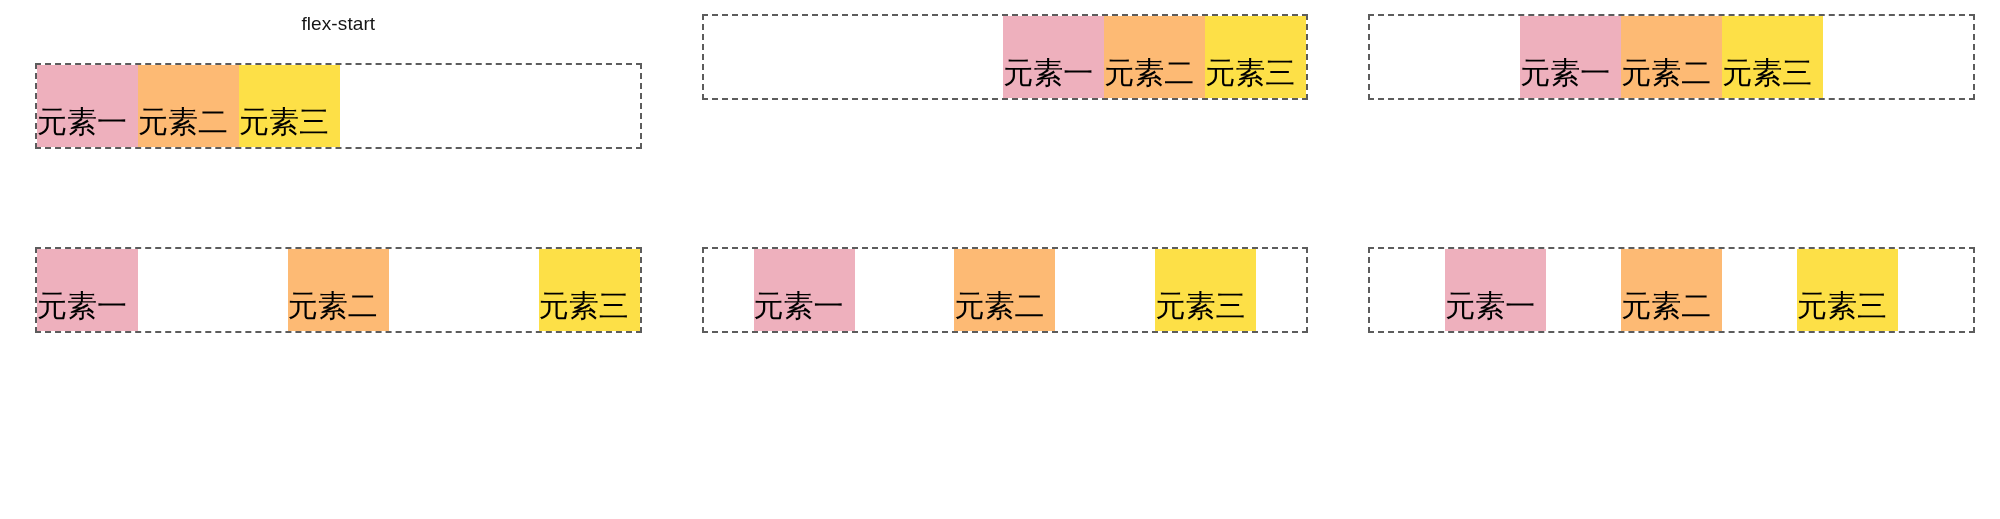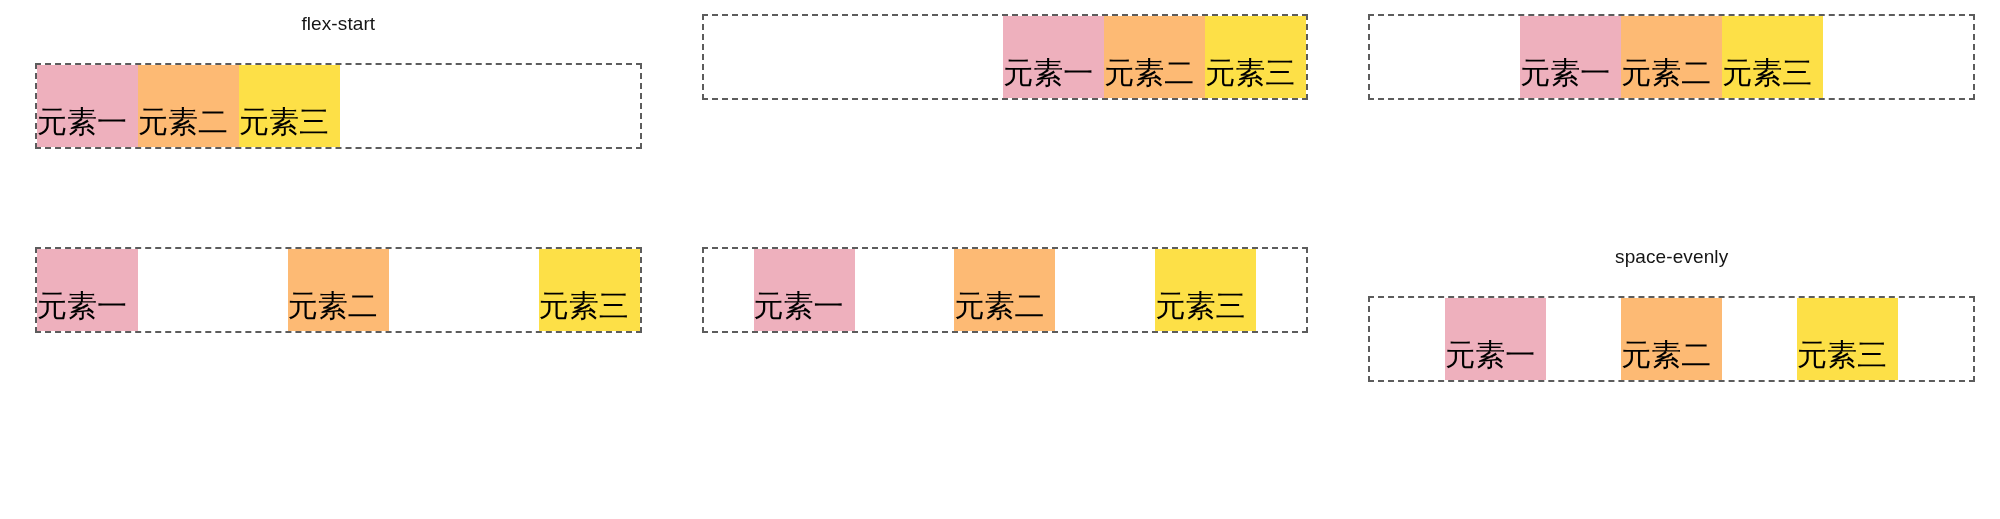--- a/index.html
+++ b/index.html
@@ -177,21 +177,20 @@
         <div class="flex-item item-b">
             <span class="item-label">元素二</span>
           </div>
         <div class="flex-item item-c">
             <span class="item-label">元素三</span>
           </div>
       </div>
     </div>
 
     <div class="demo row2">
-      <div class="demo-title">space-evenly</div>
       <div class="flex-container jc-space-evenly">
         <div class="flex-item item-a">
             <span class="item-label">元素一</span>
           </div>
         <div class="flex-item item-b">
             <span class="item-label">元素二</span>
           </div>
         <div class="flex-item item-c">
             <span class="item-label">元素三</span>
           </div>

